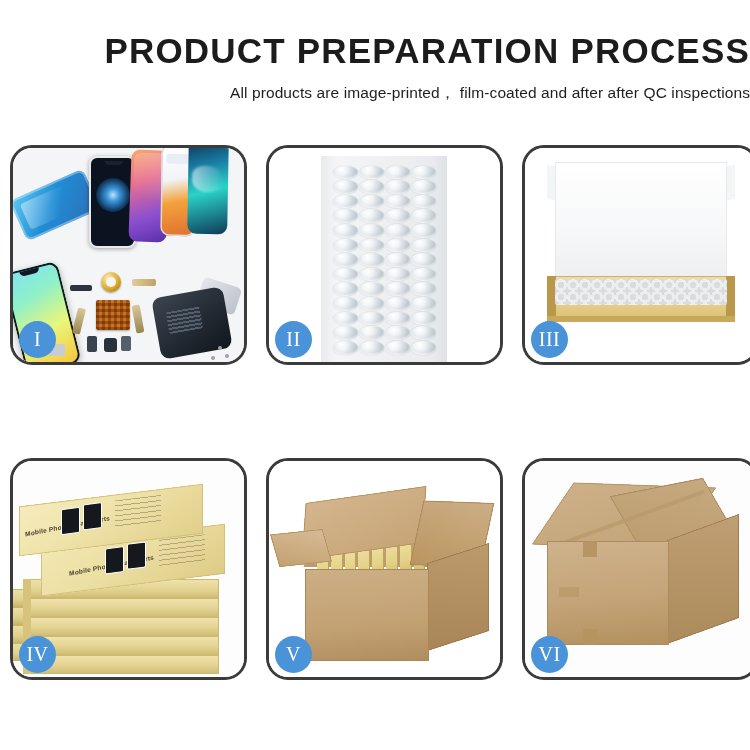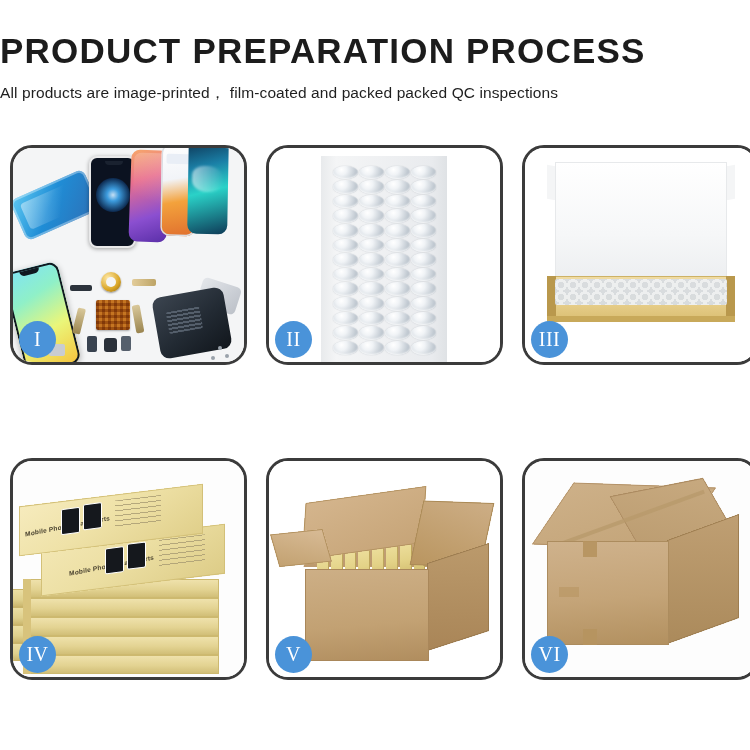--- a/index.html
+++ b/index.html
@@ -1,21 +1,21 @@
 <!DOCTYPE html>
 <html><head>
 <meta charset="utf-8">
 <style>
   * { margin:0; padding:0; box-sizing:border-box; }
   body {
     width:750px; height:750px; background:#ffffff; overflow:hidden;
     font-family:"Liberation Sans", sans-serif; position:relative;
   }
   
-  .header { text-align:left; padding-top:33px; }
+  .header { text-align:right; padding-top:33px; }
   .title {
     font-size:35px; font-weight:700; letter-spacing:1.2px;
     color:#1c1c1c; line-height:1; white-space:nowrap;
   }
   .subtitle {
     font-size:15.5px; color:#1f1f1f; margin-top:15px;
     letter-spacing:.1px; white-space:nowrap;
   }
   
   .grid {
@@ -341,21 +341,21 @@
   .seam {
     position:absolute; left:24px; top:56px; width:160px; height:4px;
     background:#b89a6c; transform:rotate(-20deg); opacity:.8;
   }
 </style>
 </head>
 <body>
 
 <div class="header">
   <div class="title">PRODUCT PREPARATION PROCESS</div>
-  <div class="subtitle">All products are image-printed， film-coated and packed packed QC inspections</div>
+  <div class="subtitle">All products are image-printed， film-coated and after after QC inspections</div>
 </div>
 
 <div class="grid">
 
   <div class="panel">
     <div class="stage p1">
       <div class="ph ph-flex"></div>
       <div class="ph ph-black"></div>
       <div class="ph ph-purple"></div>
       <div class="ph ph-orange"></div>

